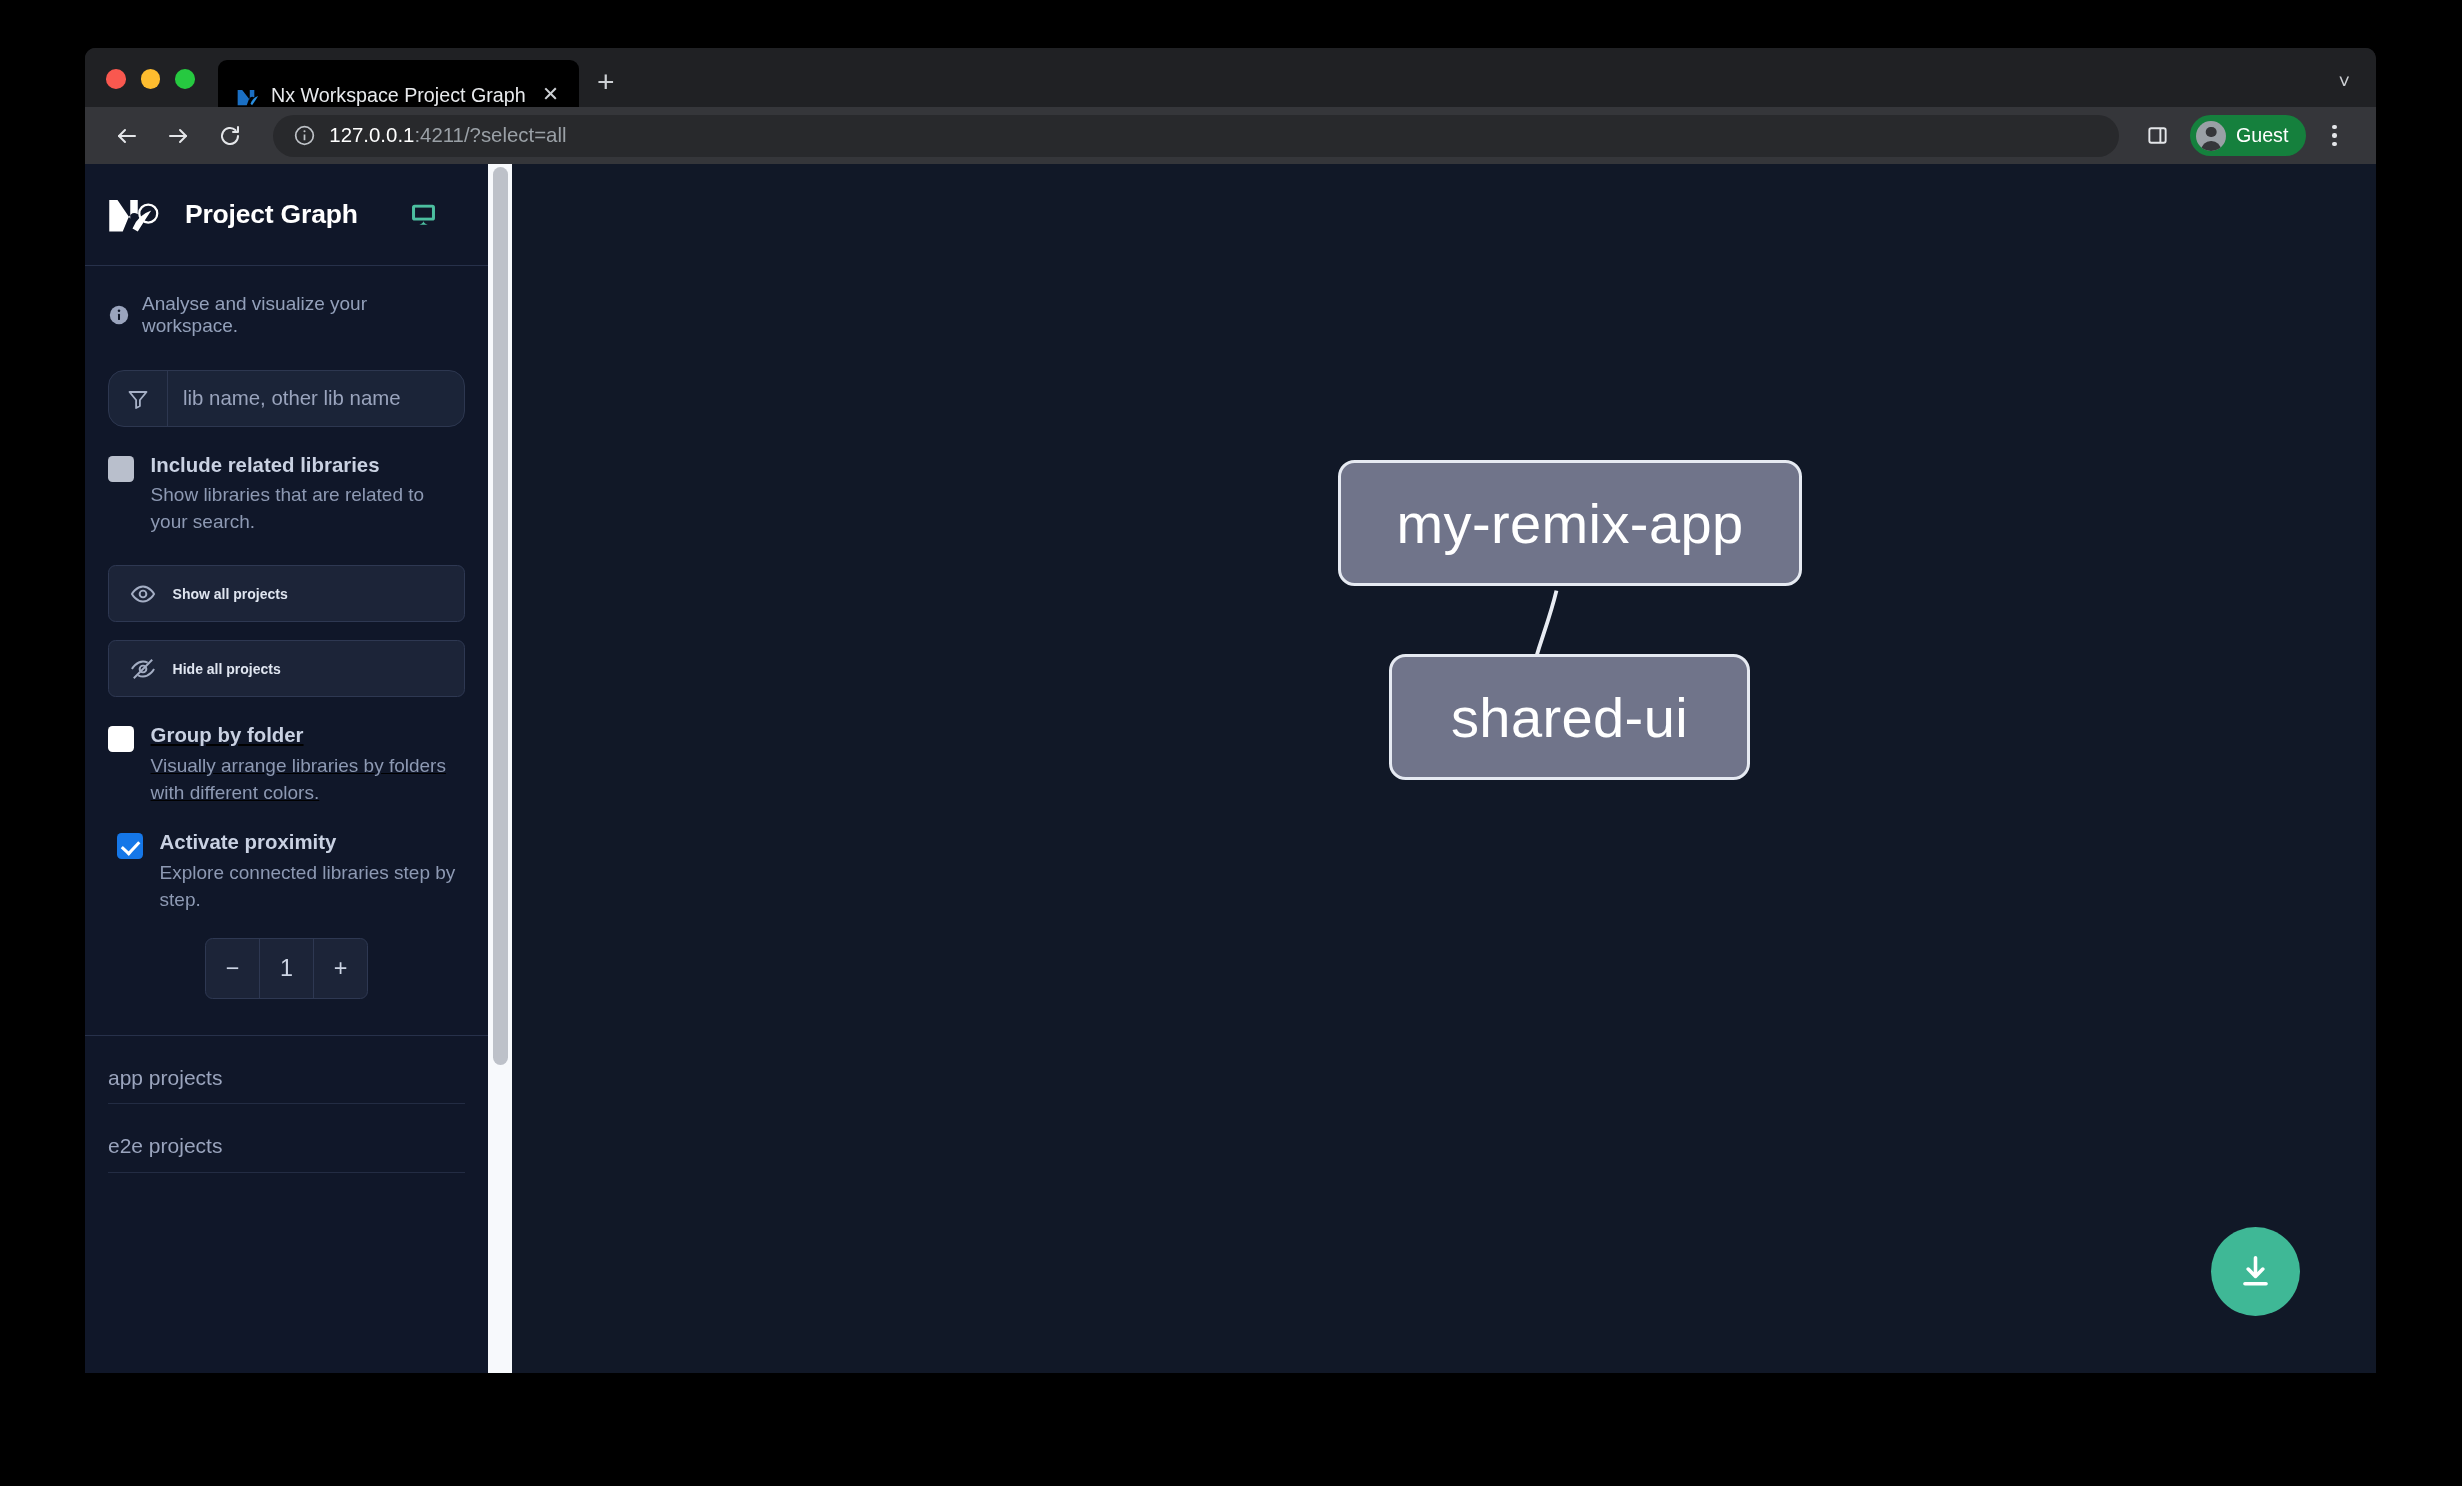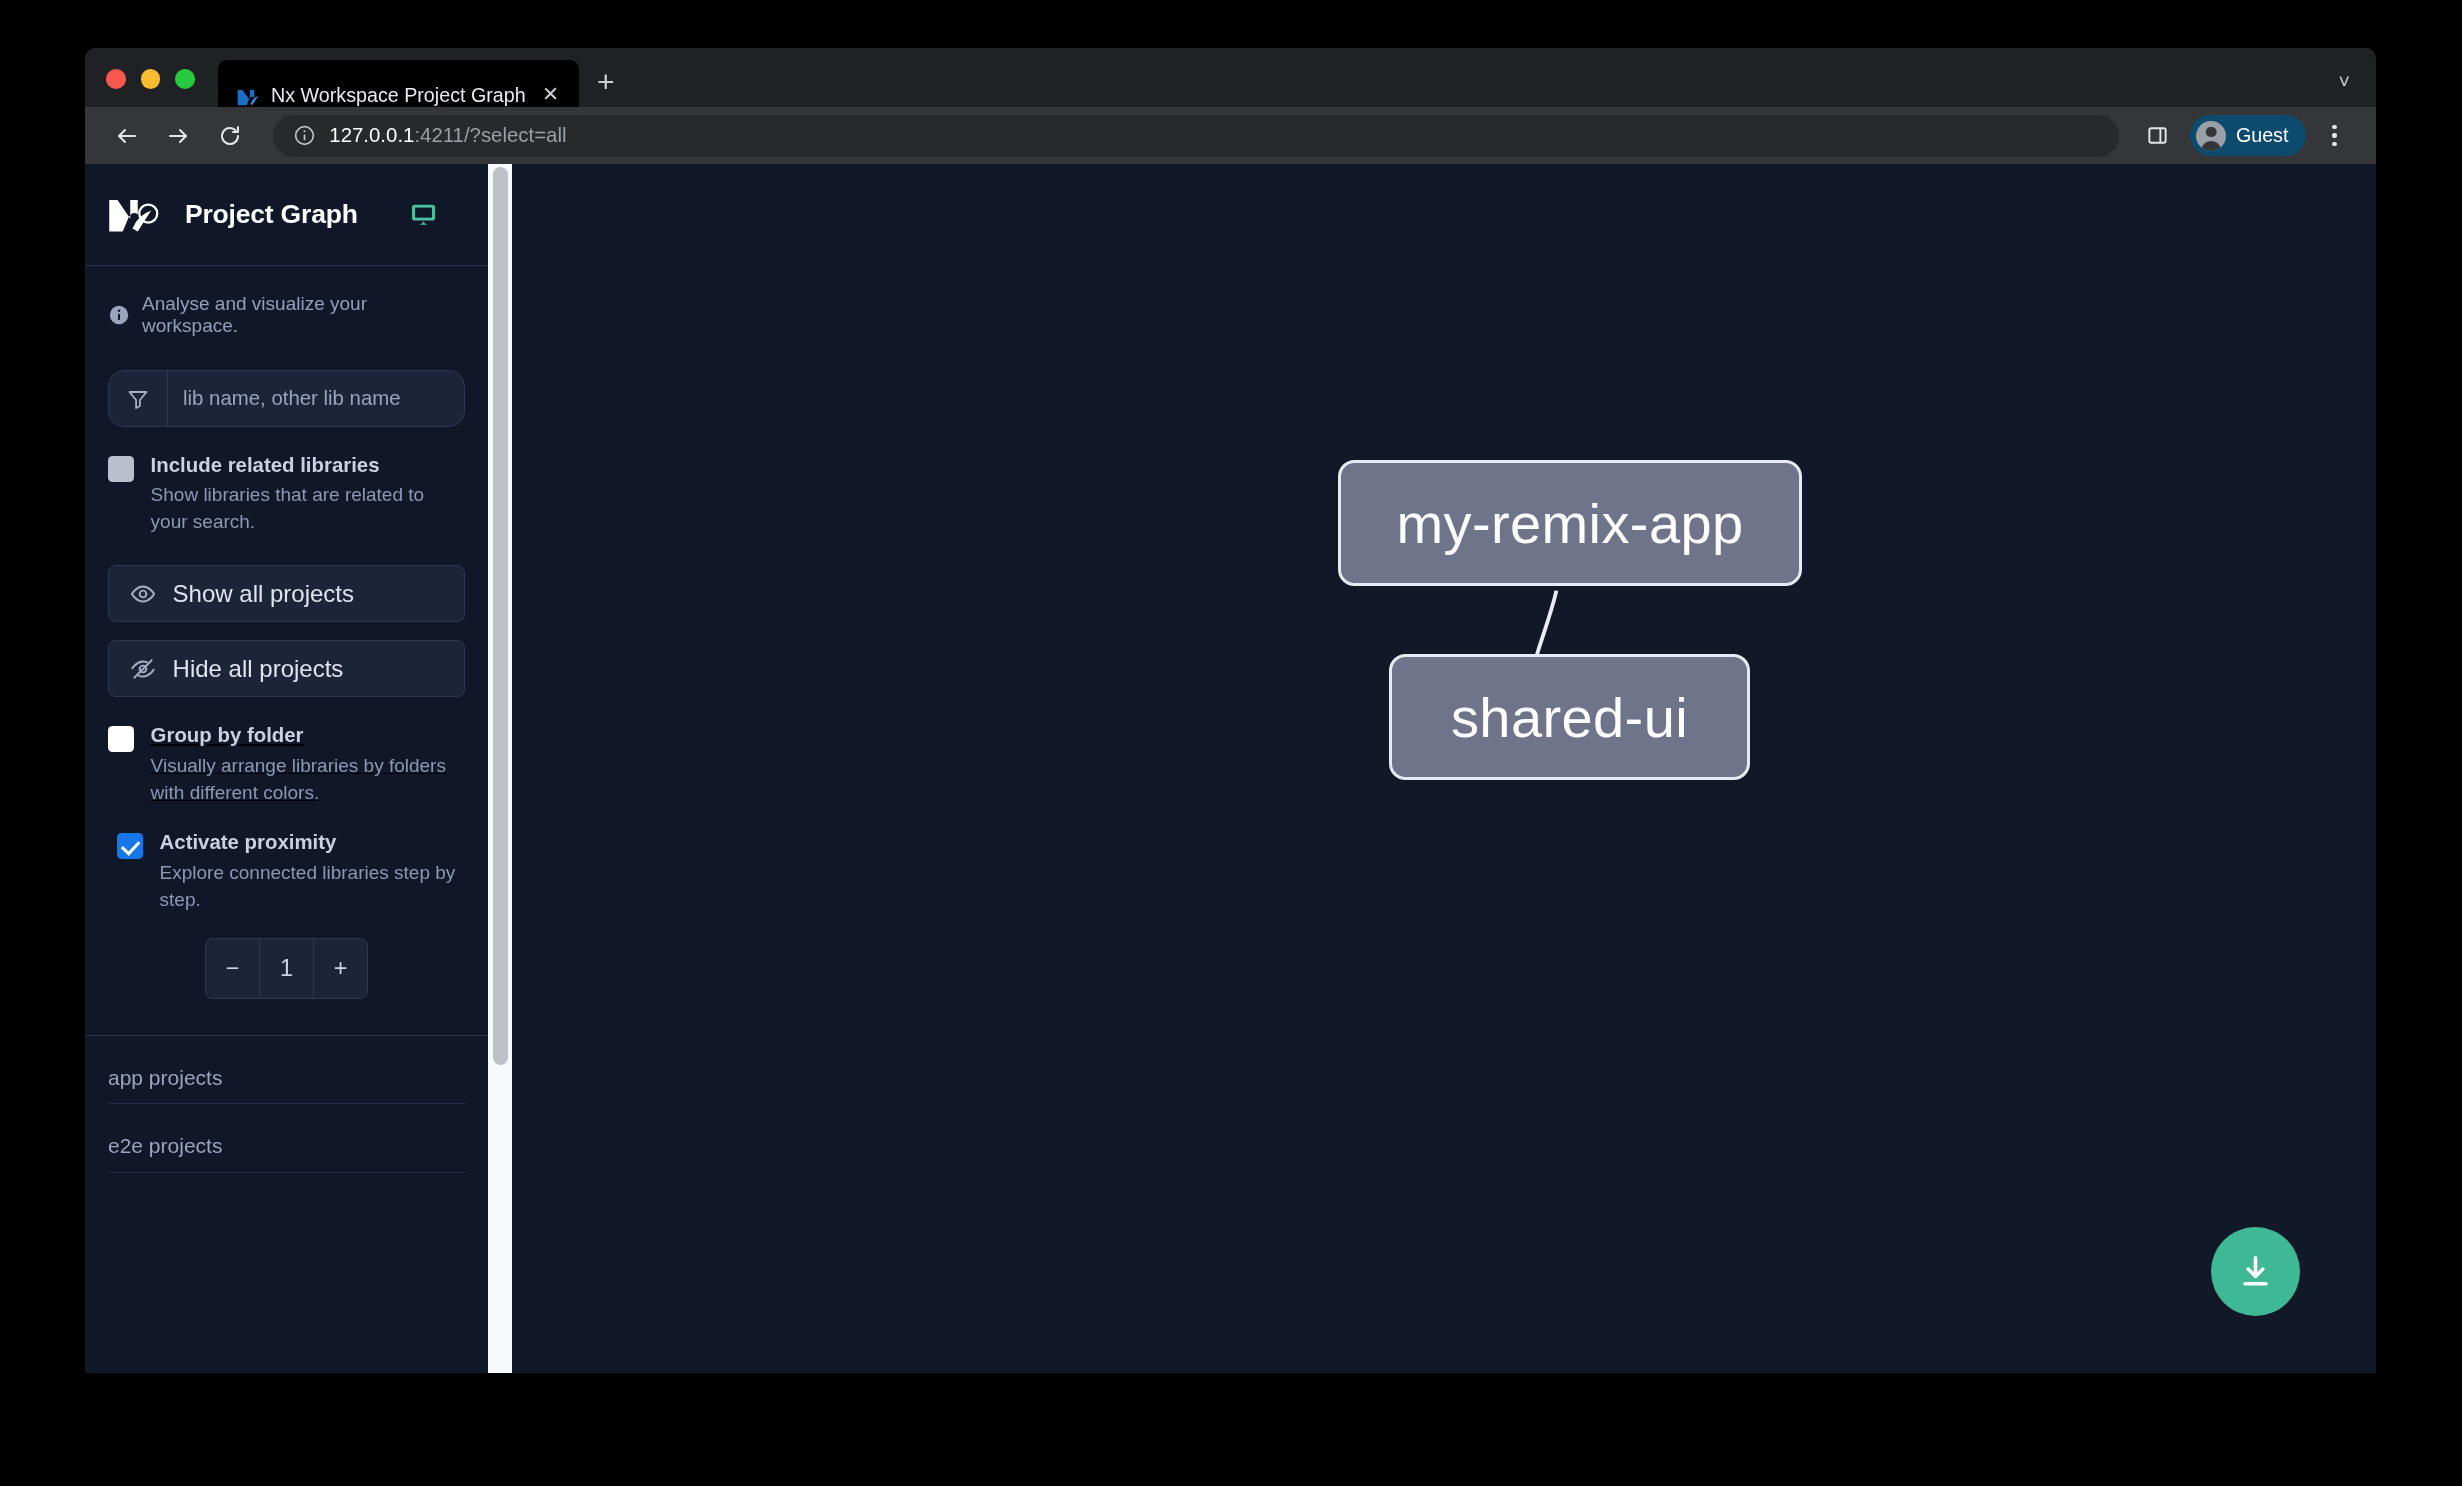--- a/index.html
+++ b/index.html
@@ -93,21 +93,21 @@
   }
   .omni-info { width: 23px; height: 23px; flex: none; color: #bdc1c6; }
   .omni-url { font-size: 20.4px; color: #9aa0a6; white-space: nowrap; }
   .omni-url .host { color: #ffffff; }
   .toolbar-icon-btn {
     width: 41px; height: 41px; flex: none;
     display: flex; align-items: center; justify-content: center;
     color: #e4e6e9;
   }
   .guest-pill {
-    height: 41px; background: #0c4a6e; border-radius: 20.4px;
+    height: 41px; background: #15803d; border-radius: 20.4px;
     display: flex; align-items: center; gap: 9.8px;
     padding: 0 18px 0 6px; flex: none; margin-left: 4.5px;
   }
   .guest-avatar {
     width: 30px; height: 30px; border-radius: 50%;
     background: #9aa0a6; flex: none; position: relative; overflow: hidden;
   }
   .guest-avatar::before {
     content: ""; position: absolute; left: 50%; top: 6px;
     transform: translateX(-50%);
@@ -212,21 +212,21 @@
   .pill-btn {
     margin: 0 23px; height: 57px;
     background: #1c2438;
     border: 0.8px solid #2e3852;
     border-radius: 7.6px;
     display: flex; align-items: center;
     gap: 16.6px; padding: 0 21px;
     flex: none;
   }
   .pill-btn .bi { width: 26px; height: 26px; color: #a4aec4; flex: none; }
-  .pill-btn .bl { color: #dfe5f0; font-size: 24px; font-weight: normal; }
+  .pill-btn .bl { color: #dfe5f0; font-size: 14px; font-weight: bold; }
 
   .stepper {
     margin: 24px auto 0 auto;
     width: 163px; height: 61px;
     background: #1c2438;
     border: 0.8px solid #2e3852;
     border-radius: 7.6px;
     display: flex; align-items: stretch;
     flex: none;
   }

